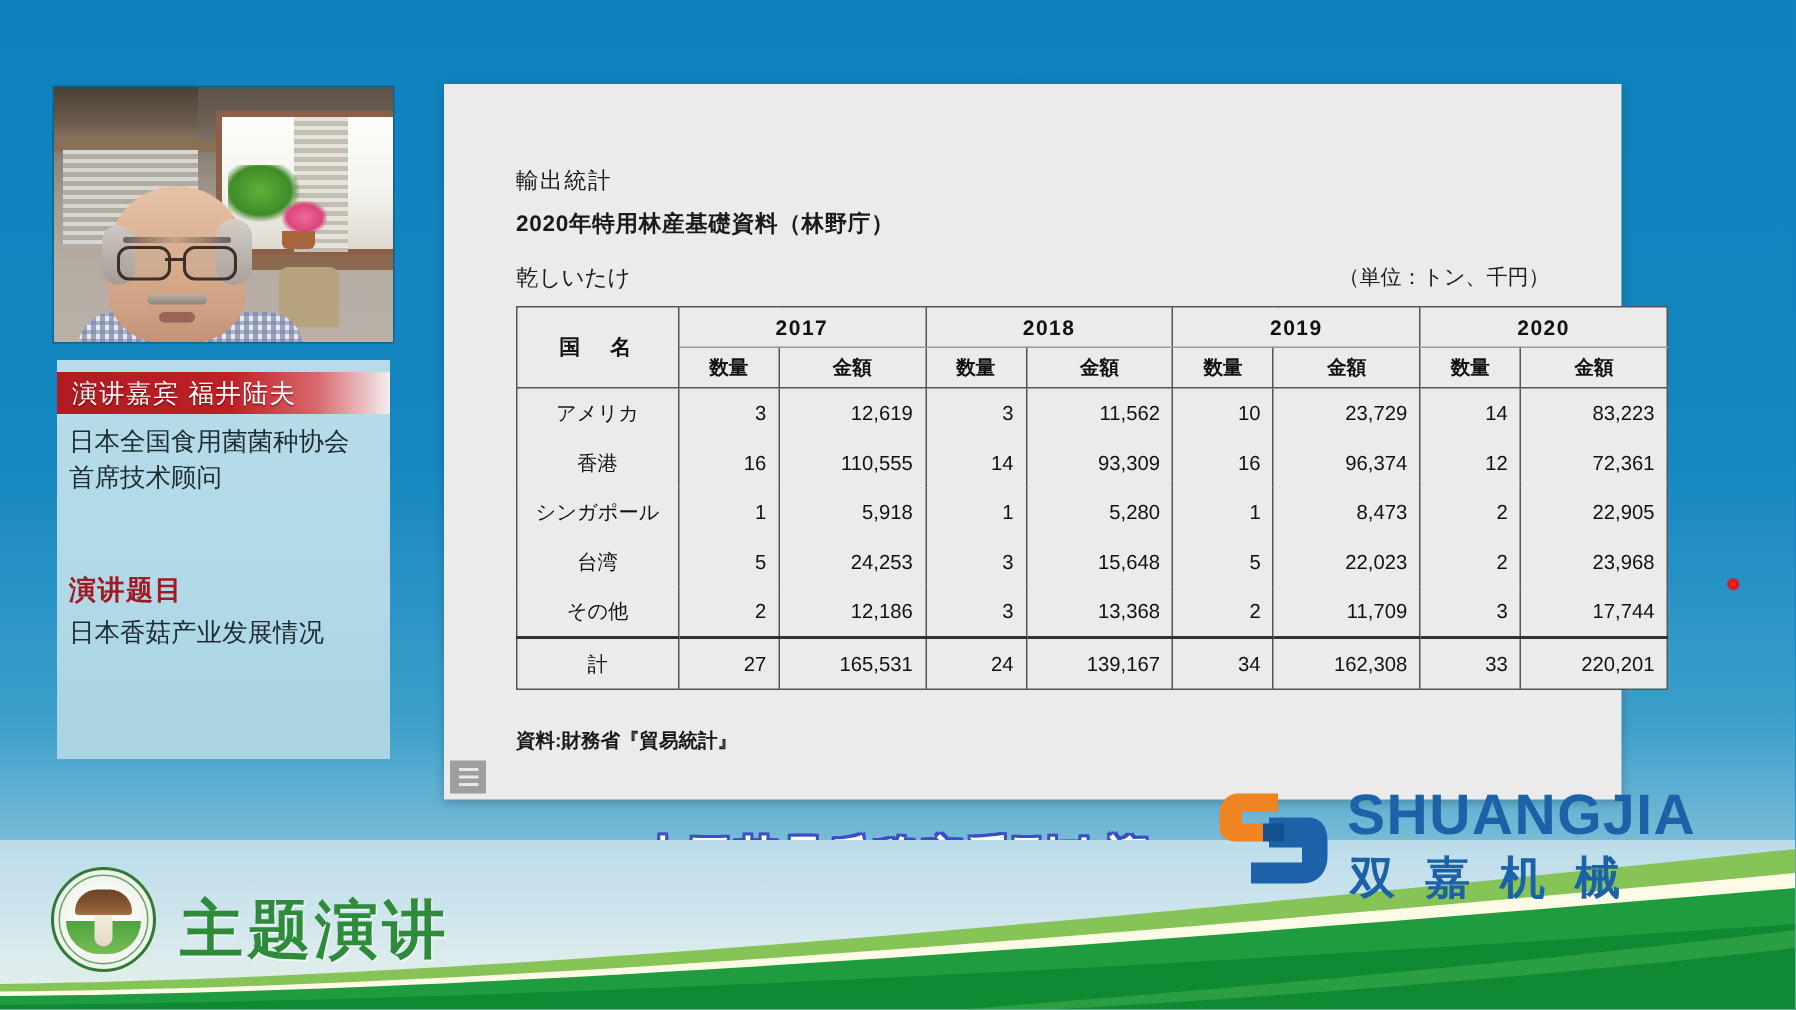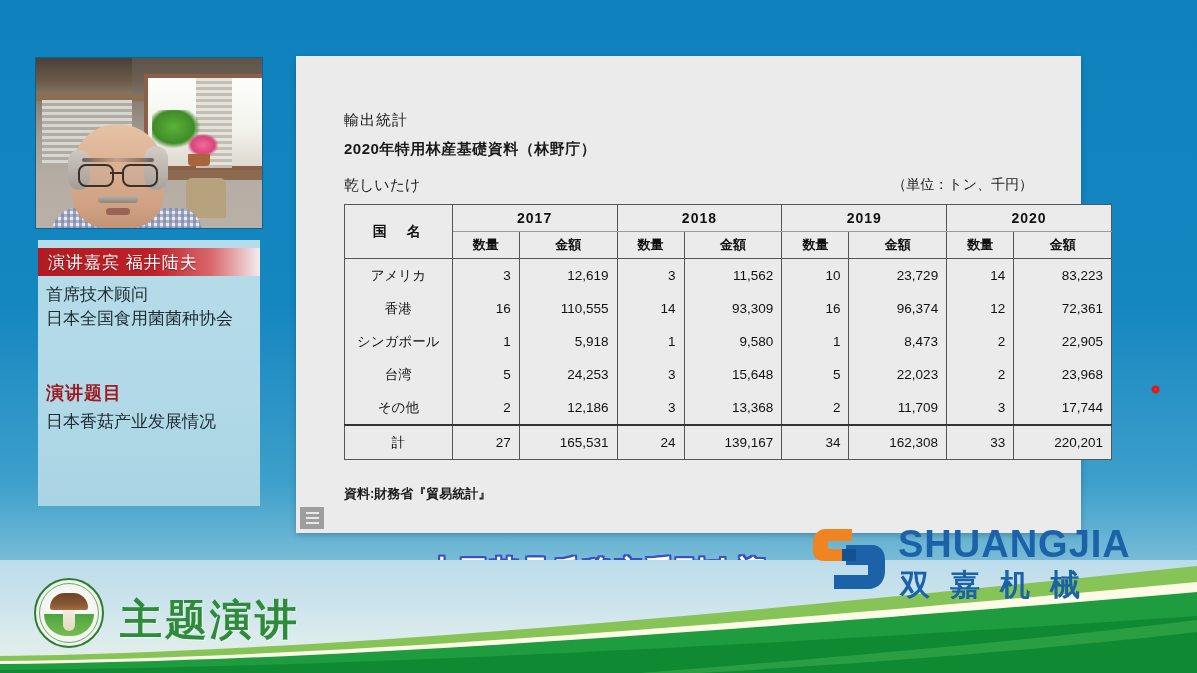--- a/index.html
+++ b/index.html
@@ -157,22 +157,22 @@
       </div>
     <div class="cam-mus"></div>
     <div class="cam-mouth"></div>
   </div>
 
   <div class="info-panel"></div>
   <div class="info-banner">
     <span class="b-txt">演讲嘉宾  福井陆夫</span>
   </div>
   <div class="info-org">
+    <div>日本全国食用菌菌种协会</div>
     <div>首席技术顾问</div>
-    <div>日本全国食用菌菌种协会</div>
   </div>
   <div class="info-topic-label">演讲题目</div>
   <div class="info-topic">日本香菇产业发展情况</div>
 
   <div class="slide">
     <div class="slide-h1">輸出統計</div>
     <div class="slide-h2">2020年特用林産基礎資料（林野庁）</div>
     <div class="slide-h3">乾しいたけ</div>
     <div class="slide-unit">（単位：トン、千円）</div>
 
@@ -217,21 +217,21 @@
           <td class="num qty grp-l">16</td>
           <td class="num amt">96,374</td>
           <td class="num qty grp-l">12</td>
           <td class="num amt">72,361</td>
         </tr>
         <tr>
           <td class="name">シンガポール</td>
           <td class="num qty grp-l">1</td>
           <td class="num amt">5,918</td>
           <td class="num qty grp-l">1</td>
-          <td class="num amt">9,580</td>
+          <td class="num amt">5,280</td>
           <td class="num qty grp-l">1</td>
           <td class="num amt">8,473</td>
           <td class="num qty grp-l">2</td>
           <td class="num amt">22,905</td>
         </tr>
         <tr>
           <td class="name">台湾</td>
           <td class="num qty grp-l">5</td>
           <td class="num amt">24,253</td>
           <td class="num qty grp-l">3</td>

